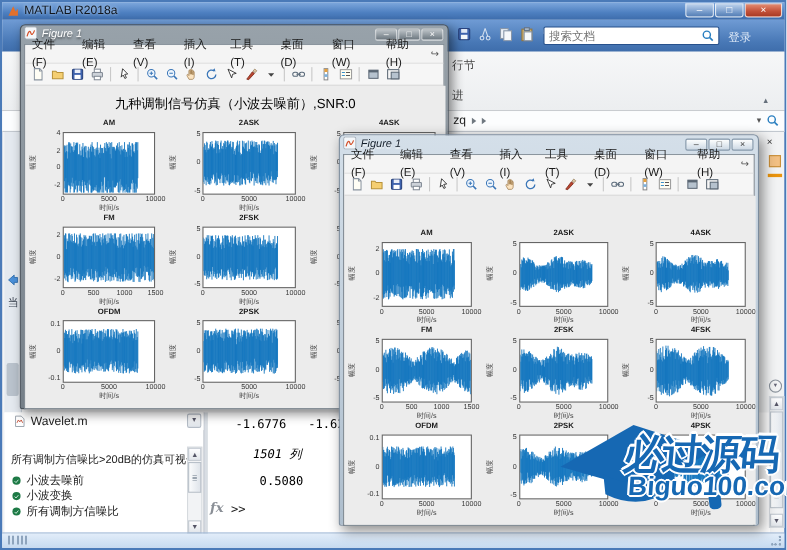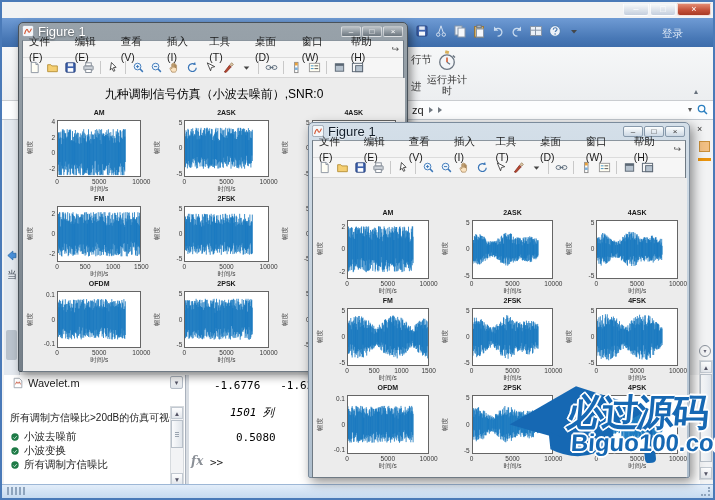--- a/index.html
+++ b/index.html
@@ -72,21 +72,21 @@
      radial-gradient(circle at 8px 8px,#8ea4bd 1px,transparent 1.4px),
      radial-gradient(circle at 8px 4px,#8ea4bd 1px,transparent 1.4px),
      radial-gradient(circle at 4px 8px,#8ea4bd 1px,transparent 1.4px),
      radial-gradient(circle at 8px 1px,#8ea4bd 1px,transparent 1.4px),
      radial-gradient(circle at 1px 8px,#8ea4bd 1px,transparent 1.4px);}
   
   .fig-win{position:absolute;box-sizing:border-box;border:1px solid;border-radius:5px 5px 2px 2px;}
   .fig1{left:18px;top:22px;width:390px;height:350px;background:linear-gradient(#98a2aa,#757f88);border-color:#49525a;z-index:10;box-shadow:3px 4px 10px rgba(0,0,0,.45);}
   .fig2{left:308px;top:122px;width:382px;height:356px;background:linear-gradient(#d4dfe9,#aebecd);border-color:#7b8b9c;z-index:20;box-shadow:3px 4px 12px rgba(0,0,0,.45);}
   .fig-titlebar{height:17px;display:flex;align-items:center;padding:0 3px;}
-  .fig-title{font-size:13px;margin-left:4px;white-space:nowrap;}
+  .fig-title{font-size:10px;margin-left:4px;white-space:nowrap;font-style:italic;}
   .fig1 .fig-title{color:#fff;text-shadow:0 1px 2px rgba(0,0,0,.5);}
   .fig2 .fig-title{color:#15202c;text-shadow:0 1px 1px rgba(255,255,255,.7);}
   .fig-btns{margin-left:auto;display:flex;gap:1px;margin-right:1px;}
   .fbtn{width:20px;height:11px;border-radius:2px;font-size:8px;line-height:10px;text-align:center;box-sizing:border-box;}
   .fig1 .fbtn{border:1px solid rgba(255,255,255,.55);background:linear-gradient(rgba(255,255,255,.35),rgba(30,40,50,.35));color:#fff;}
   .fig2 .fbtn{border:1px solid #8799ab;background:linear-gradient(#fdfefe,#ccd8e4);color:#333;}
   .fig-body{margin:0 3px 3px;background:#ececec;border:1px solid #6f7a84;border-top:1px solid #8b959e;}
   .fig-menu{height:16px;background:#f4f4f4;border-bottom:1px solid #dcdcdc;display:flex;align-items:center;font-size:10.5px;color:#1a1a1a;}
   .fig-menu .mi{padding:0 6px;line-height:16px;}
   .fig-menu .mend{margin-left:auto;margin-right:4px;color:#555;font-size:9px;}
@@ -108,20 +108,28 @@
     text-shadow:-2px 0 0 #fff,2px 0 0 #fff,0 -2px 0 #fff,0 2px 0 #fff,-1px -1px 0 #fff,1px 1px 0 #fff,-1px 1px 0 #fff,1px -1px 0 #fff;white-space:nowrap;}
   .wm .domain{position:absolute;left:68px;top:49px;font-size:24px;font-weight:bold;letter-spacing:0;transform:skewX(-4deg);
     text-shadow:-2px 0 0 #fff,2px 0 0 #fff,0 -2px 0 #fff,0 2px 0 #fff,-1px -1px 0 #fff,1px 1px 0 #fff,-1px 1px 0 #fff,1px -1px 0 #fff;white-space:nowrap;}
 </style>
 </head>
 <body>
 
 <div class="screen">
   <div class="matlab-window">
 
+    <div class="ml-titlebar">
+      <span style="display:inline-flex;">
+        <svg width="12" height="12" viewBox="0 0 14 14">
+            <path d="M2 12L7 2l2.6 5.6L12 4.6V12z" fill="#e1702c"></path>
+          </svg>
+      </span>
+      <span class="ml-title">MATLAB R2018a</span>
+    </div>
     <div class="win-controls">
       <div class="wbtn">–</div>
       <div class="wbtn">□</div>
       <div class="wbtn close">×</div>
     </div>
 
     <div class="glass-strip"></div>
     <div class="quickbar" id="quickbar">
         <span class="qicon">
           <svg width="14" height="14" viewBox="0 0 14 14">
@@ -174,35 +182,32 @@
             <path d="M5.2 5.6c.2-2.4 3.8-2.4 3.8-.3 0 1.4-1.6 1.4-1.8 2.6" fill="none" stroke="#4a7ab0" stroke-width="1.2"></path>
             <circle cx="7.1" cy="10" r=".8" fill="#4a7ab0"></circle>
           </svg>
         </span>
         <span class="qicon">
           <svg width="14" height="14" viewBox="0 0 14 14">
             <path d="M4 6h6l-3 3.4z" fill="#444"></path>
           </svg>
         </span>
       </div>
+    <div class="searchwrap">
+      <input placeholder="搜索文档" style="">
+      <span class="mag" id="search-mag"><svg width="13" height="13" viewBox="0 0 14 14">
+            <circle cx="6" cy="6" r="3.5" fill="none" stroke="#2a7fc0" stroke-width="1.4"></circle>
+            <path d="M8.6 8.6l3.2 3.2" stroke="#2a7fc0" stroke-width="1.6"></path>
+          </svg></span>
+    </div>
     <span class="login">登录</span>
 
     <div class="ribbon">
       <span class="rfrag" style="left:409px;top:6px;">行节</span>
       <span class="rfrag" style="left:409px;top:33px;">进</span>
-    </div>
-    <div class="rt-btn">
-      <span id="stopwatch-slot"><svg width="22" height="22" viewBox="0 0 20 20">
-            <circle cx="10" cy="12" r="6.6" fill="#f3f5f8" stroke="#6a7480" stroke-width="1.2"></circle>
-            <path d="M10 12V7.8" stroke="#d0552a" stroke-width="1.4"></path>
-            <path d="M10 12l2.8 1.8" stroke="#6a7480" stroke-width="1.1"></path>
-            <rect x="8.3" y="1.6" width="3.4" height="2.6" fill="#d8b05a" transform="rotate(14 10 3)"></rect>
-            <path d="M15.4 6l1.8 1.8" stroke="#6a7480" stroke-width="1.3"></path>
-          </svg></span>
-      <span>运行并计时</span>
     </div>
     <span class="ribbon-collapse">▴</span>
 
     <div class="crumbbar">
       <div class="crumb-content">
         <span>zq</span>
         <span class="crumb-arrow"></span>
         <span class="crumb-arrow"></span>
       </div>
       <div class="crumb-right">

